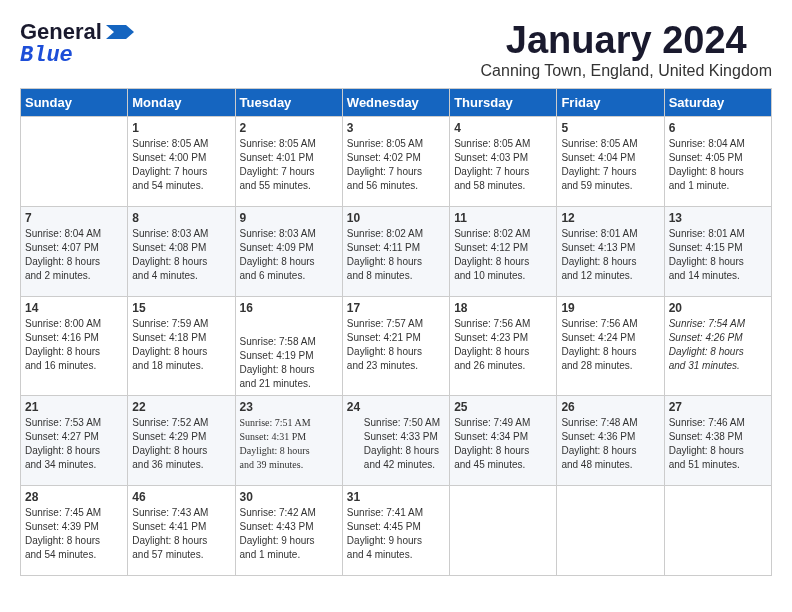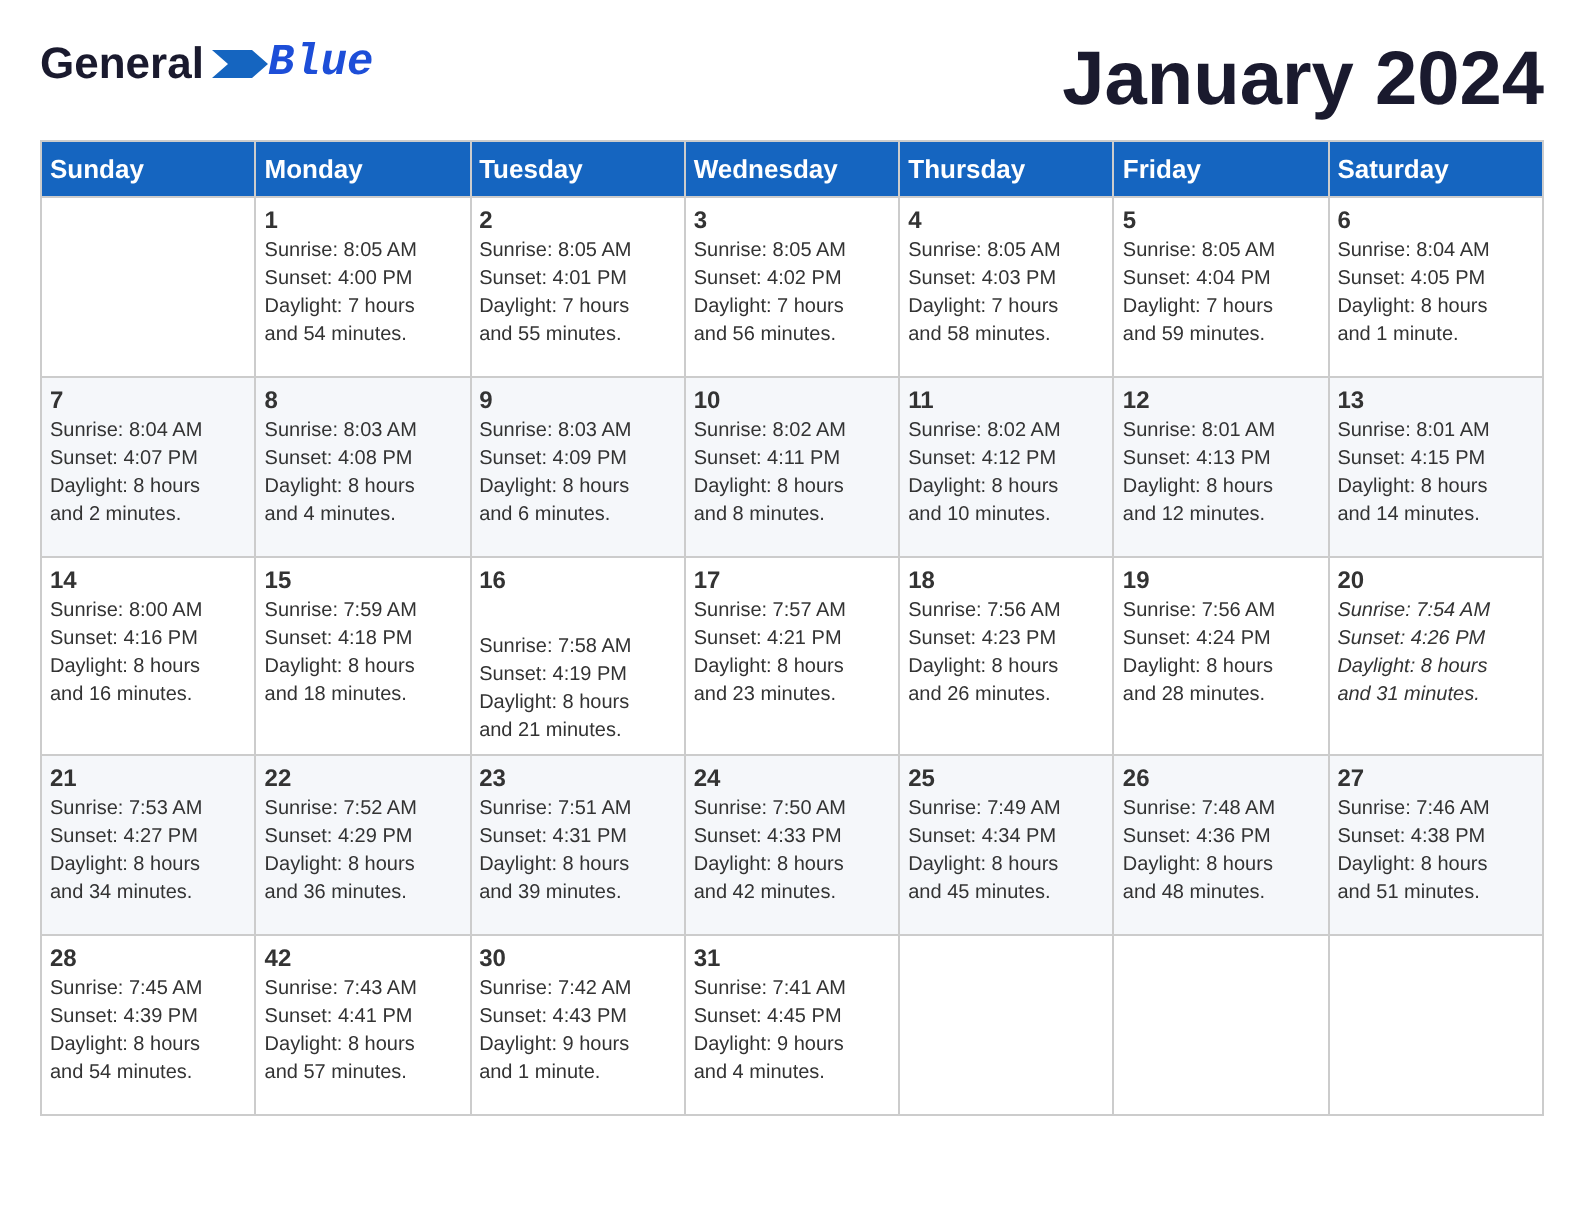--- a/index.html
+++ b/index.html
@@ -11,21 +11,21 @@
       padding: 20px;
     }
     .header-area {
       display: flex;
       justify-content: space-between;
       align-items: flex-start;
       margin-bottom: 8px;
     }
     .logo {
       display: flex;
-      flex-direction: row;
+      flex-direction: column;
       align-items: flex-start;
     }
     .logo-text {
       font-size: 22px;
       font-weight: bold;
       color: #1a1a2e;
       line-height: 1.1;
     }
     .logo-arrow {
       width: 28px;
@@ -104,20 +104,21 @@
       <svg class="logo-arrow" viewBox="0 0 28 14" xmlns="http://www.w3.org/2000/svg">
         <polygon points="0,0 20,0 28,7 20,14 0,14 8,7" fill="#1565c0"></polygon>
       </svg>
     </div>
     <div class="logo-row">
       <span class="logo-text" style="color:#1d4ed8; font-style:italic;font-family:Liberation Mono, monospace;">Blue</span>
     </div>
   </div>
   <div class="title-area">
     <div class="month-title">January 2024</div>
+    <div class="location-title">Canning Town, England, United Kingdom</div>
   </div>
 </div>
 
 <table>
   <thead>
     <tr>
     <th>Sunday</th>
         <th>Monday</th>
         <th>Tuesday</th>
         <th>Wednesday</th>
@@ -284,28 +285,28 @@
         </td>
         <td>
           <span class="day-number">22</span>
           <div class="cell-content" style="white-space: pre-line;">Sunrise: 7:52 AM
 Sunset: 4:29 PM
 Daylight: 8 hours
 and 36 minutes.</div>
         </td>
         <td>
           <span class="day-number">23</span>
-          <div class="cell-content" style="white-space: pre-line;">Sunrise: 7:51 AM
+          <div class="cell-content" style="white-space: pre-line; font-family: Liberation Serif, serif;">Sunrise: 7:51 AM
 Sunset: 4:31 PM
 Daylight: 8 hours
 and 39 minutes.</div>
         </td>
         <td>
           <span class="day-number">24</span>
-          <div class="cell-content" style="white-space: pre-line;">Sunrise: 7:50 AM
+          <div class="cell-content" style="white-space: pre-line; margin-left: 17px;">Sunrise: 7:50 AM
 Sunset: 4:33 PM
 Daylight: 8 hours
 and 42 minutes.</div>
         </td>
         <td>
           <span class="day-number">25</span>
           <div class="cell-content" style="white-space: pre-line;">Sunrise: 7:49 AM
 Sunset: 4:34 PM
 Daylight: 8 hours
 and 45 minutes.</div>
@@ -327,21 +328,21 @@
       </tr>
       <tr>
         <td>
           <span class="day-number">28</span>
           <div class="cell-content" style="white-space: pre-line;">Sunrise: 7:45 AM
 Sunset: 4:39 PM
 Daylight: 8 hours
 and 54 minutes.</div>
         </td>
         <td>
-          <span class="day-number">42</span>
+          <span class="day-number">46</span>
           <div class="cell-content" style="white-space: pre-line;">Sunrise: 7:43 AM
 Sunset: 4:41 PM
 Daylight: 8 hours
 and 57 minutes.</div>
         </td>
         <td>
           <span class="day-number">30</span>
           <div class="cell-content" style="white-space: pre-line;">Sunrise: 7:42 AM
 Sunset: 4:43 PM
 Daylight: 9 hours

